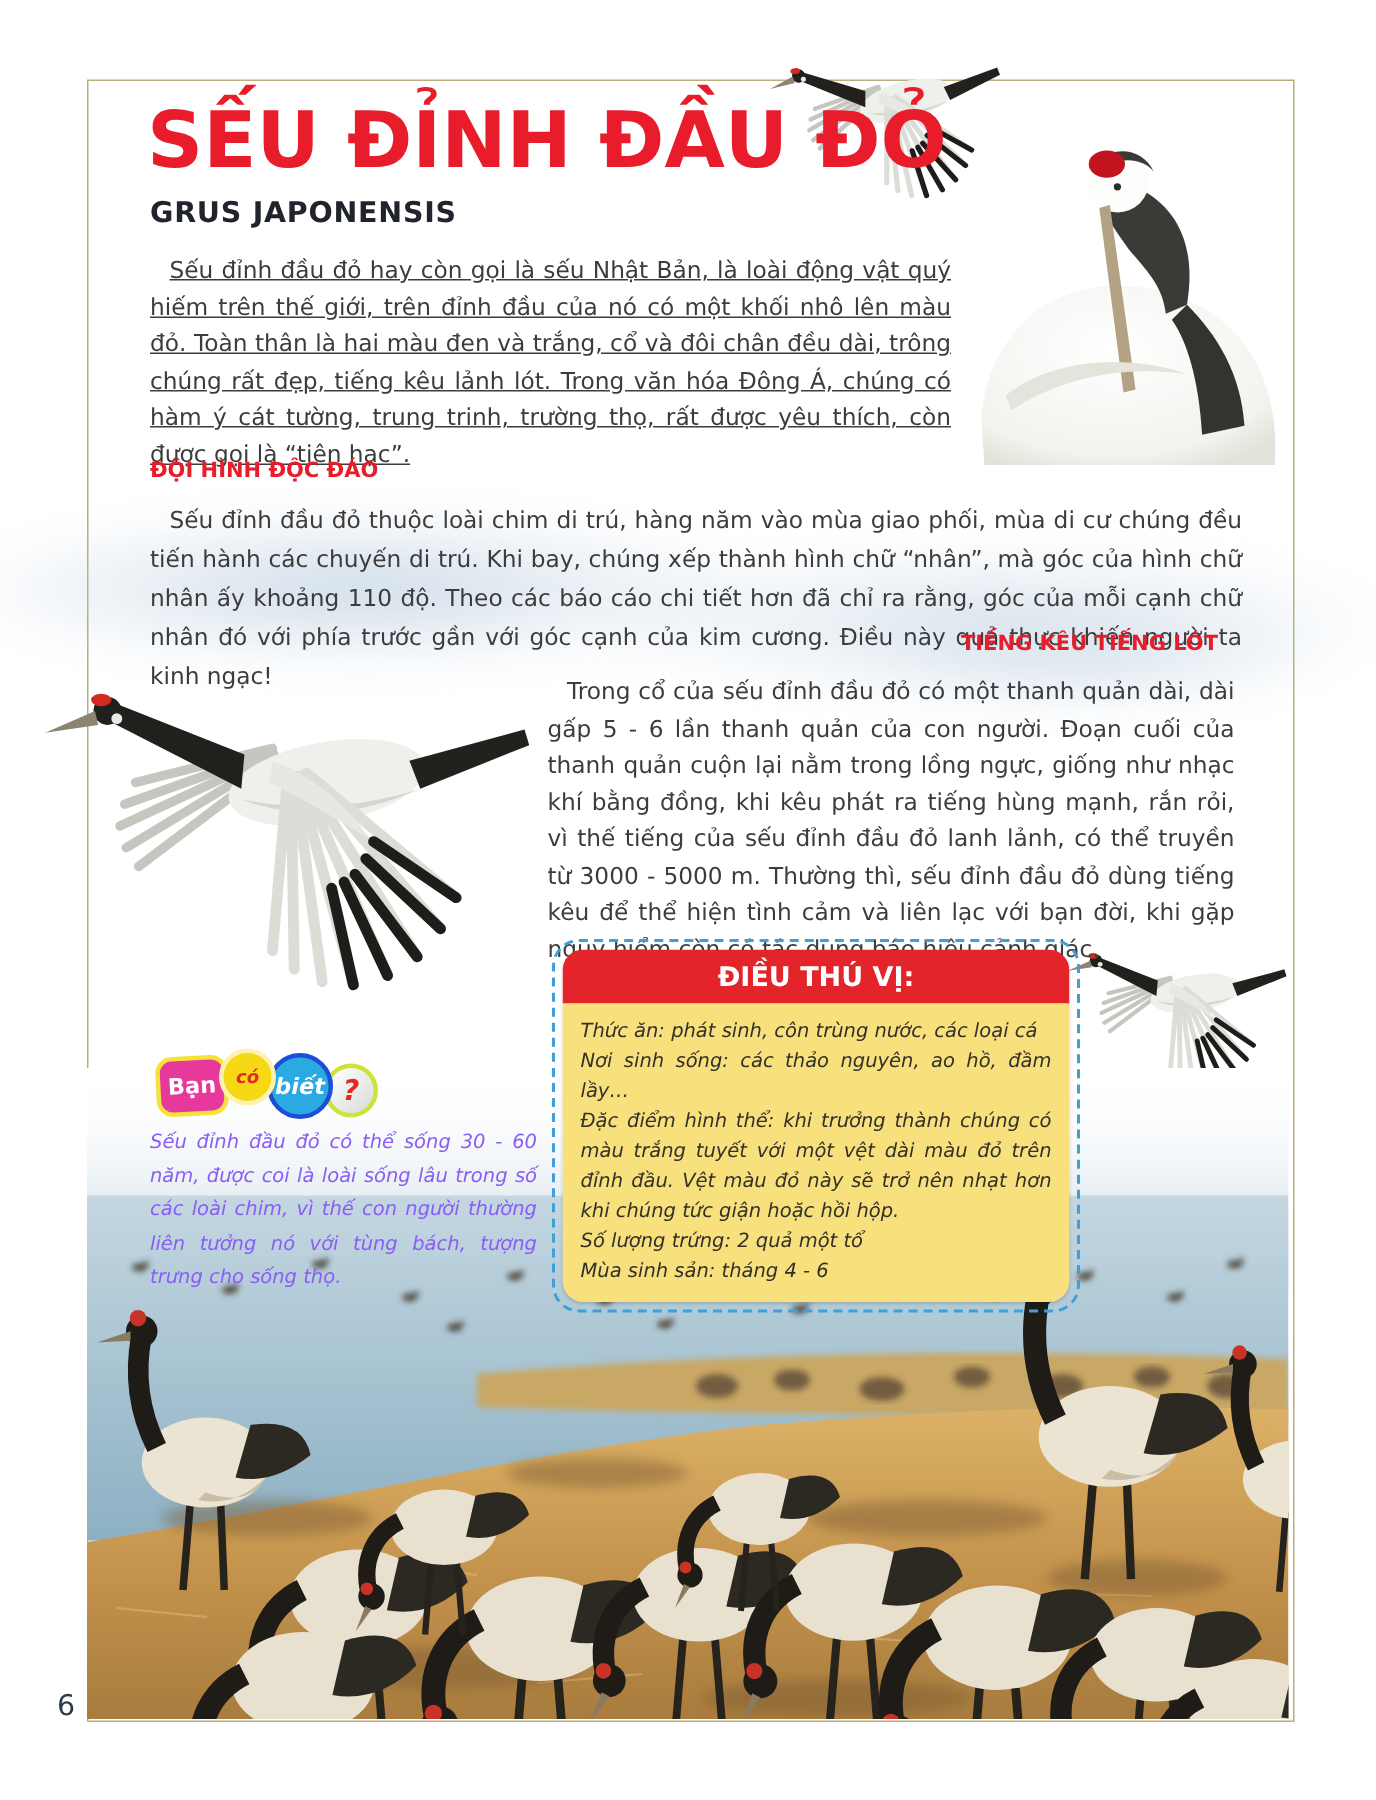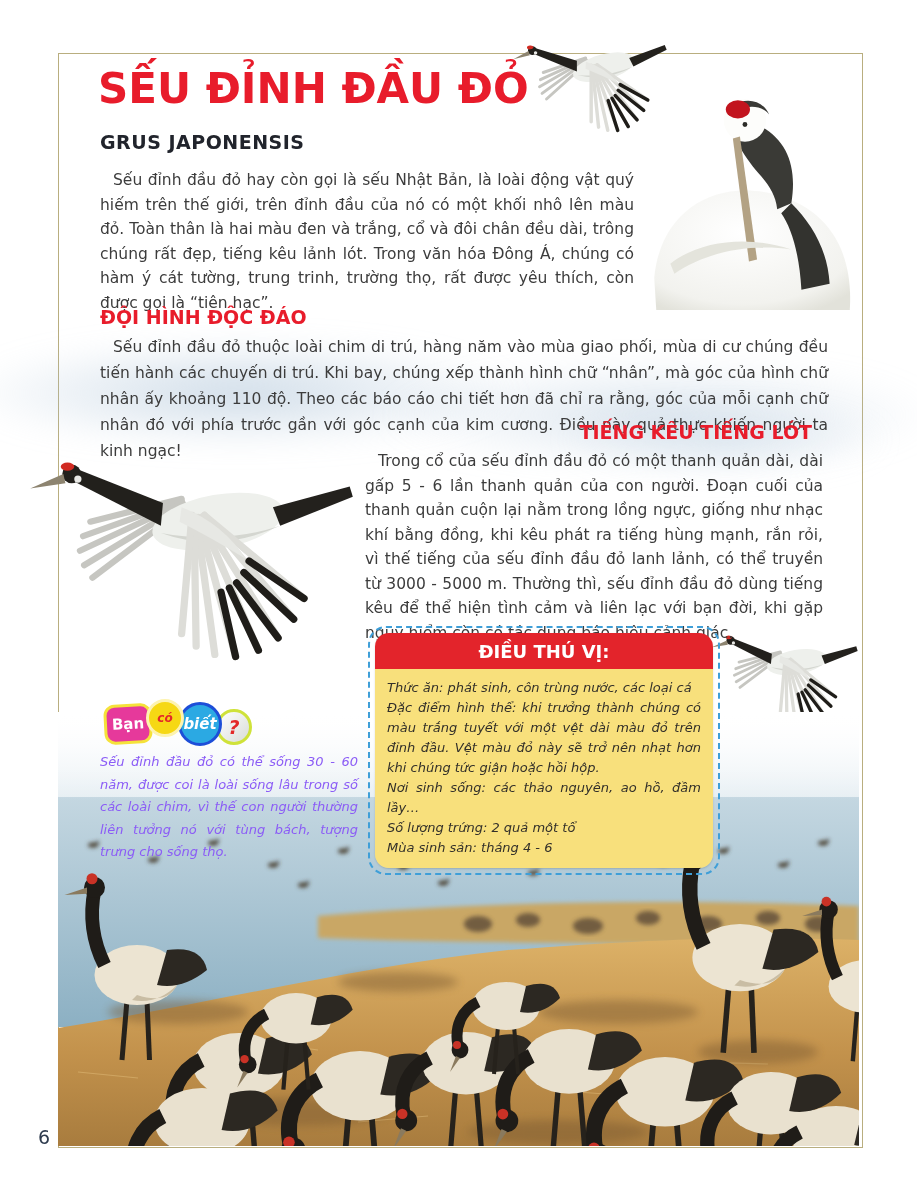--- a/index.html
+++ b/index.html
@@ -8,30 +8,30 @@
   .frame{position:absolute;left:58px;top:53px;width:803px;height:1093px;
          border:1px solid #b9ae7f;z-index:0;}
   
   .cloud{position:absolute;border-radius:50%;filter:blur(14px);z-index:1;pointer-events:none;}
   .cloud1{left:-40px;top:338px;width:560px;height:110px;
           background:radial-gradient(closest-side,rgba(168,192,214,.55),rgba(168,192,214,0));}
   .cloud2{left:380px;top:360px;width:560px;height:110px;
           background:radial-gradient(closest-side,rgba(176,198,218,.45),rgba(176,198,218,0));}
   .cloud3{left:560px;top:404px;width:330px;height:70px;
           background:radial-gradient(closest-side,rgba(200,216,230,.5),rgba(200,216,230,0));}
-  .title{position:absolute;left:98px;top:64px;font-size:42px;font-weight:bold;
+  .title{position:absolute;left:98px;top:64px;font-size:52px;font-weight:bold;
          color:#e81c2b;letter-spacing:0;z-index:3;white-space:nowrap;}
   .species{position:absolute;left:100px;top:131px;font-size:19px;font-weight:bold;
            color:#21242c;letter-spacing:.5px;z-index:3;}
   .para{position:absolute;font-size:15.5px;line-height:24.5px;color:#3c3c3c;
         text-align:justify;text-indent:13px;z-index:3;}
-  .intro{left:100px;top:168px;width:534px;}
+  .intro{left:100px;top:168px;width:534px;text-decoration:underline;}
   .p2{left:100px;top:334px;width:728px;line-height:26px;}
   .p3{left:365px;top:449px;width:458px;}
-  .sec-h{position:absolute;font-size:19px;font-weight:bold;color:#e81c2b;z-index:3;}
+  .sec-h{position:absolute;font-size:14px;font-weight:bold;color:#e81c2b;z-index:3;}
   .h1{left:100px;top:306px;}
   .h2{left:365px;top:421px;width:447px;text-align:right;}
   
   .factbox{position:absolute;left:368px;top:626px;width:338px;z-index:5;
            border:2px dashed #3f9fd8;border-radius:18px;padding:5px;background:transparent;}
   .factcard{border-radius:14px;overflow:hidden;box-shadow:0 1px 2px rgba(0,0,0,.15);}
   .facthead{background:#e3242b;color:#fff;font-weight:bold;font-size:18px;
             text-align:center;padding:8px 0 7px 0;}
   .factbody{background:#f8e07c;padding:9px 12px 10px 12px;font-size:13px;line-height:20px;
             font-style:italic;color:#33302a;text-align:justify;}
@@ -121,22 +121,22 @@
   <div class="para p2">Sếu đỉnh đầu đỏ thuộc loài chim di trú, hàng năm vào mùa giao phối, mùa di cư chúng đều tiến hành các chuyến di trú. Khi bay, chúng xếp thành hình chữ “nhân”, mà góc của hình chữ nhân ấy khoảng 110 độ. Theo các báo cáo chi tiết hơn đã chỉ ra rằng, góc của mỗi cạnh chữ nhân đó với phía trước gần với góc cạnh của kim cương. Điều này quả thực khiến người ta kinh ngạc!</div>
 
   <div class="sec-h h2">TIẾNG KÊU TIẾNG LÓT</div>
   <div class="para p3">Trong cổ của sếu đỉnh đầu đỏ có một thanh quản dài, dài gấp 5 - 6 lần thanh quản của con người. Đoạn cuối của thanh quản cuộn lại nằm trong lồng ngực, giống như nhạc khí bằng đồng, khi kêu phát ra tiếng hùng mạnh, rắn rỏi, vì thế tiếng của sếu đỉnh đầu đỏ lanh lảnh, có thể truyền từ 3000 - 5000 m. Thường thì, sếu đỉnh đầu đỏ dùng tiếng kêu để thể hiện tình cảm và liên lạc với bạn đời, khi gặp nguy hiểm còn có tác dụng báo hiệu cảnh giác.</div>
 
   <div class="factbox">
     <div class="factcard">
       <div class="facthead">ĐIỀU THÚ VỊ:</div>
       <div class="factbody">
         <div>Thức ăn: phát sinh, côn trùng nước, các loại cá</div>
+        <div>Nơi sinh sống: các thảo nguyên, ao hồ, đầm lầy…</div>
         <div>Đặc điểm hình thể: khi trưởng thành chúng có màu trắng tuyết với một vệt dài màu đỏ trên đỉnh đầu. Vệt màu đỏ này sẽ trở nên nhạt hơn khi chúng tức giận hoặc hồi hộp.</div>
-        <div>Nơi sinh sống: các thảo nguyên, ao hồ, đầm lầy…</div>
         <div>Số lượng trứng: 2 quả một tổ</div>
         <div>Mùa sinh sản: tháng 4 - 6</div>
       </div>
     </div>
   </div>
 
   <div class="badges">
     <div class="badge b-ban">Bạn</div>
     <div class="badge b-co">có</div>
     <div class="badge b-biet">biết</div>

